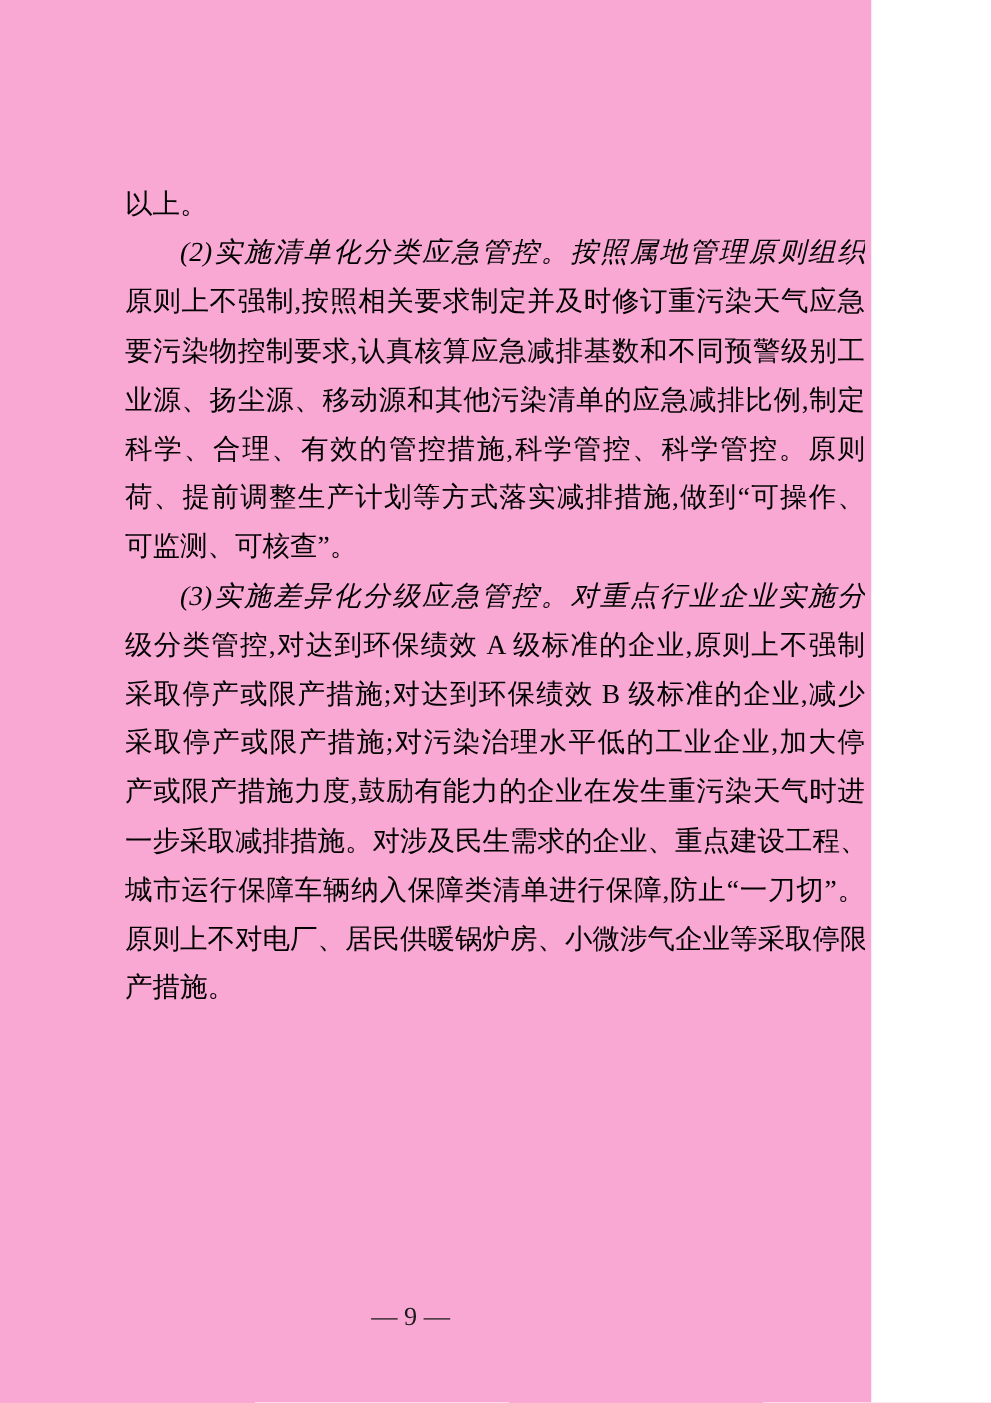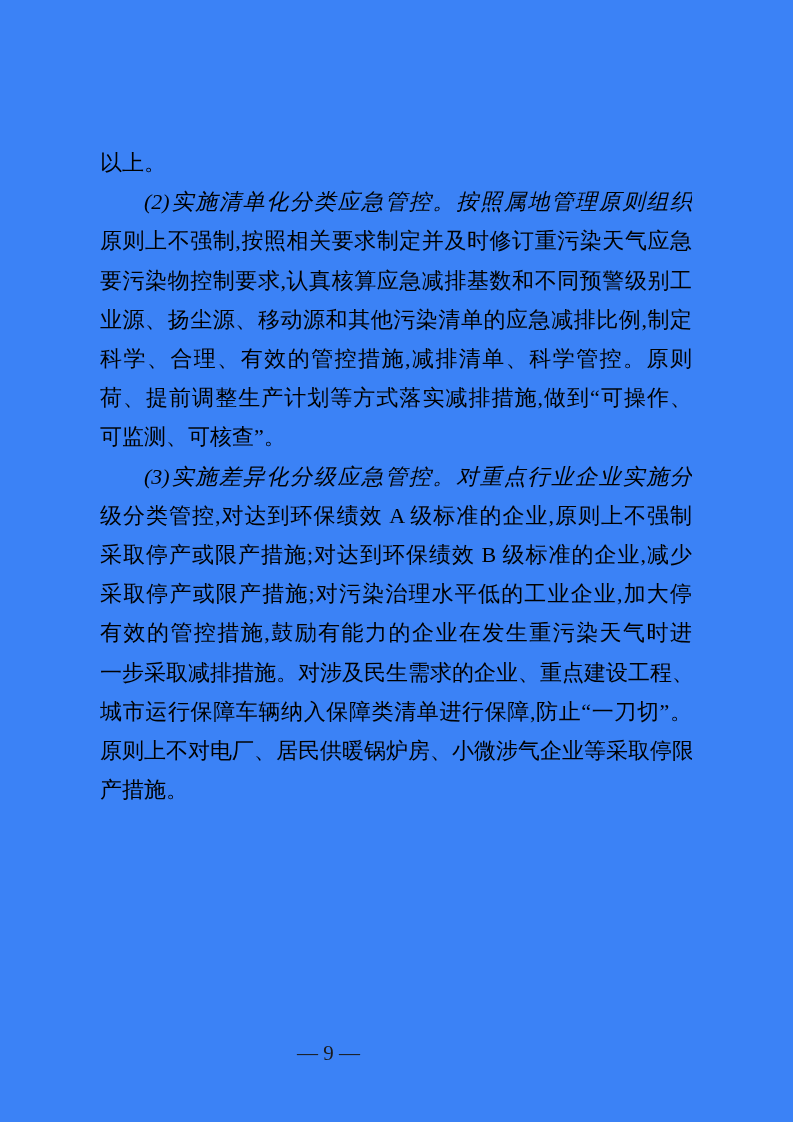--- a/index.html
+++ b/index.html
@@ -2,23 +2,23 @@
 <html lang="zh"><head>
 <meta charset="utf-8">
 <style>
   html, body {
     margin: 0;
     padding: 0;
     background: #ffffff;
   }
   .page {
     position: relative;
-    width: 793px;
+    width: 697px;
     height: 1122px;
-    background: #3b82f6;
+    background: #f9a8d4;
     overflow: hidden;
     font-family: "Liberation Serif", "DejaVu Serif", serif;
     color: #000000;
   }
   .doc-body {
     position: absolute;
     left: 100px;
     top: 143px;
     width: 592px;
     font-size: 22px;
@@ -64,31 +64,31 @@
 
     <div class="para">
       <div class="line last">以上。</div>
     </div>
 
     <div class="para">
       <div class="line indent">(2)实施清单化分类应急管控。按照属地管理原则组织</div>
       <div class="line">原则上不强制,按照相关要求制定并及时修订重污染天气应急</div>
       <div class="line">要污染物控制要求,认真核算应急减排基数和不同预警级别工</div>
       <div class="line">业源、扬尘源、移动源和其他污染清单的应急减排比例,制定</div>
-      <div class="line">科学、合理、有效的管控措施,减排清单、科学管控。原则</div>
+      <div class="line">科学、合理、有效的管控措施,科学管控、科学管控。原则</div>
       <div class="line">荷、提前调整生产计划等方式落实减排措施,做到“可操作、</div>
       <div class="line last">可监测、可核查”。</div>
     </div>
 
     <div class="para">
       <div class="line indent">(3)实施差异化分级应急管控。对重点行业企业实施分</div>
       <div class="line">级分类管控,对达到环保绩效 A 级标准的企业,原则上不强制</div>
       <div class="line">采取停产或限产措施;对达到环保绩效 B 级标准的企业,减少</div>
       <div class="line">采取停产或限产措施;对污染治理水平低的工业企业,加大停</div>
-      <div class="line">有效的管控措施,鼓励有能力的企业在发生重污染天气时进</div>
+      <div class="line">产或限产措施力度,鼓励有能力的企业在发生重污染天气时进</div>
       <div class="line">一步采取减排措施。对涉及民生需求的企业、重点建设工程、</div>
       <div class="line">城市运行保障车辆纳入保障类清单进行保障,防止“一刀切”。</div>
       <div class="line">原则上不对电厂、居民供暖锅炉房、小微涉气企业等采取停限</div>
       <div class="line last">产措施。</div>
     </div>
 
   </div>
 
   <div class="page-footer">— 9 —</div>
 

